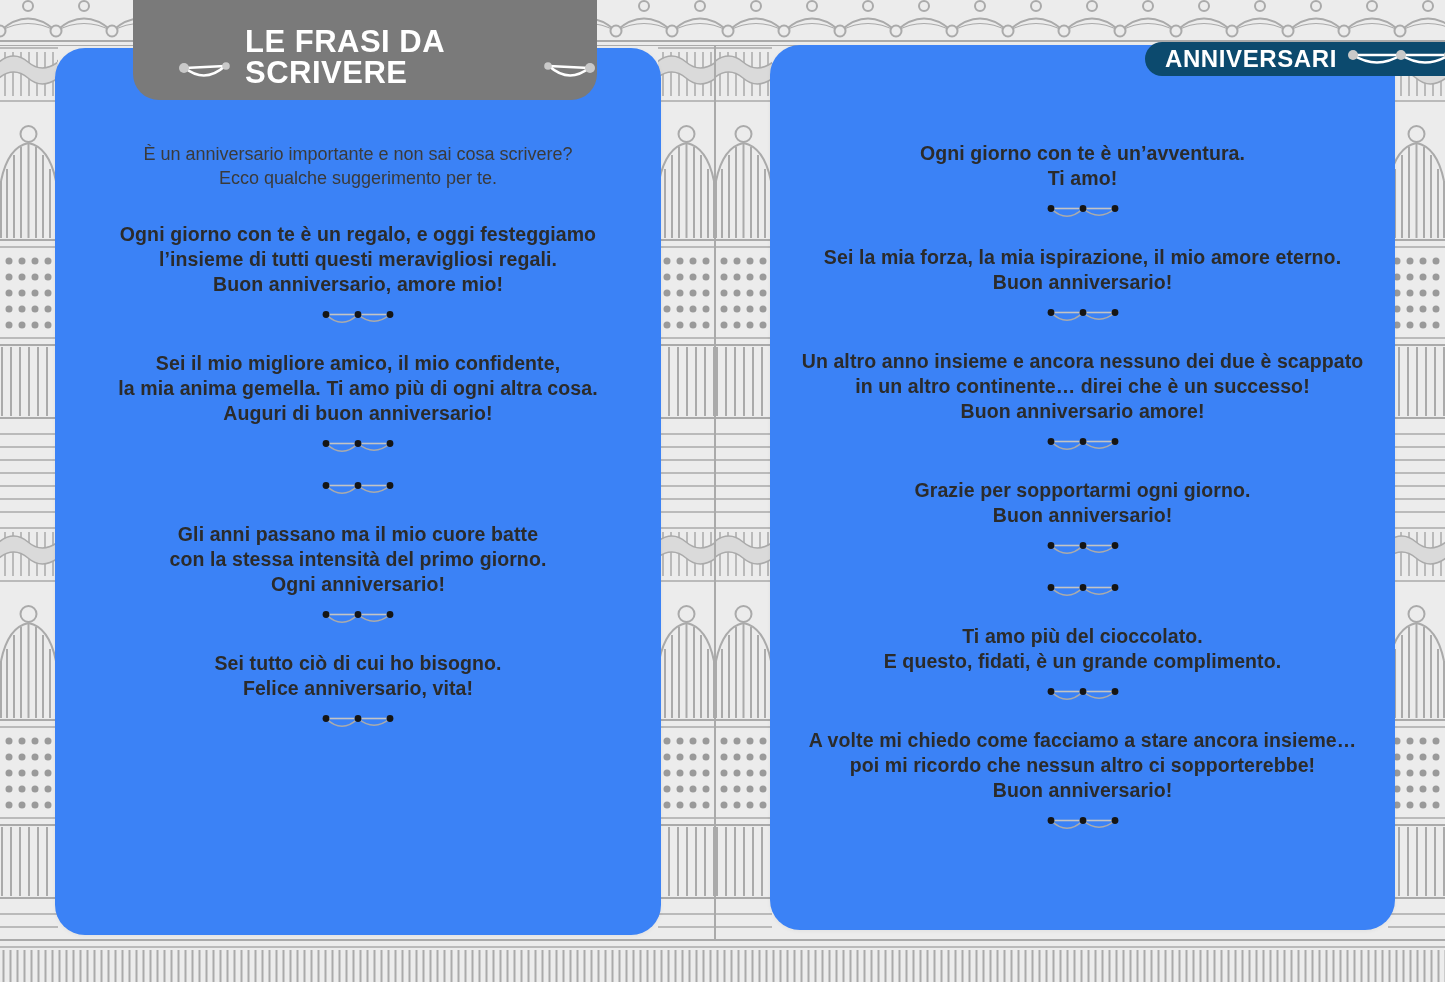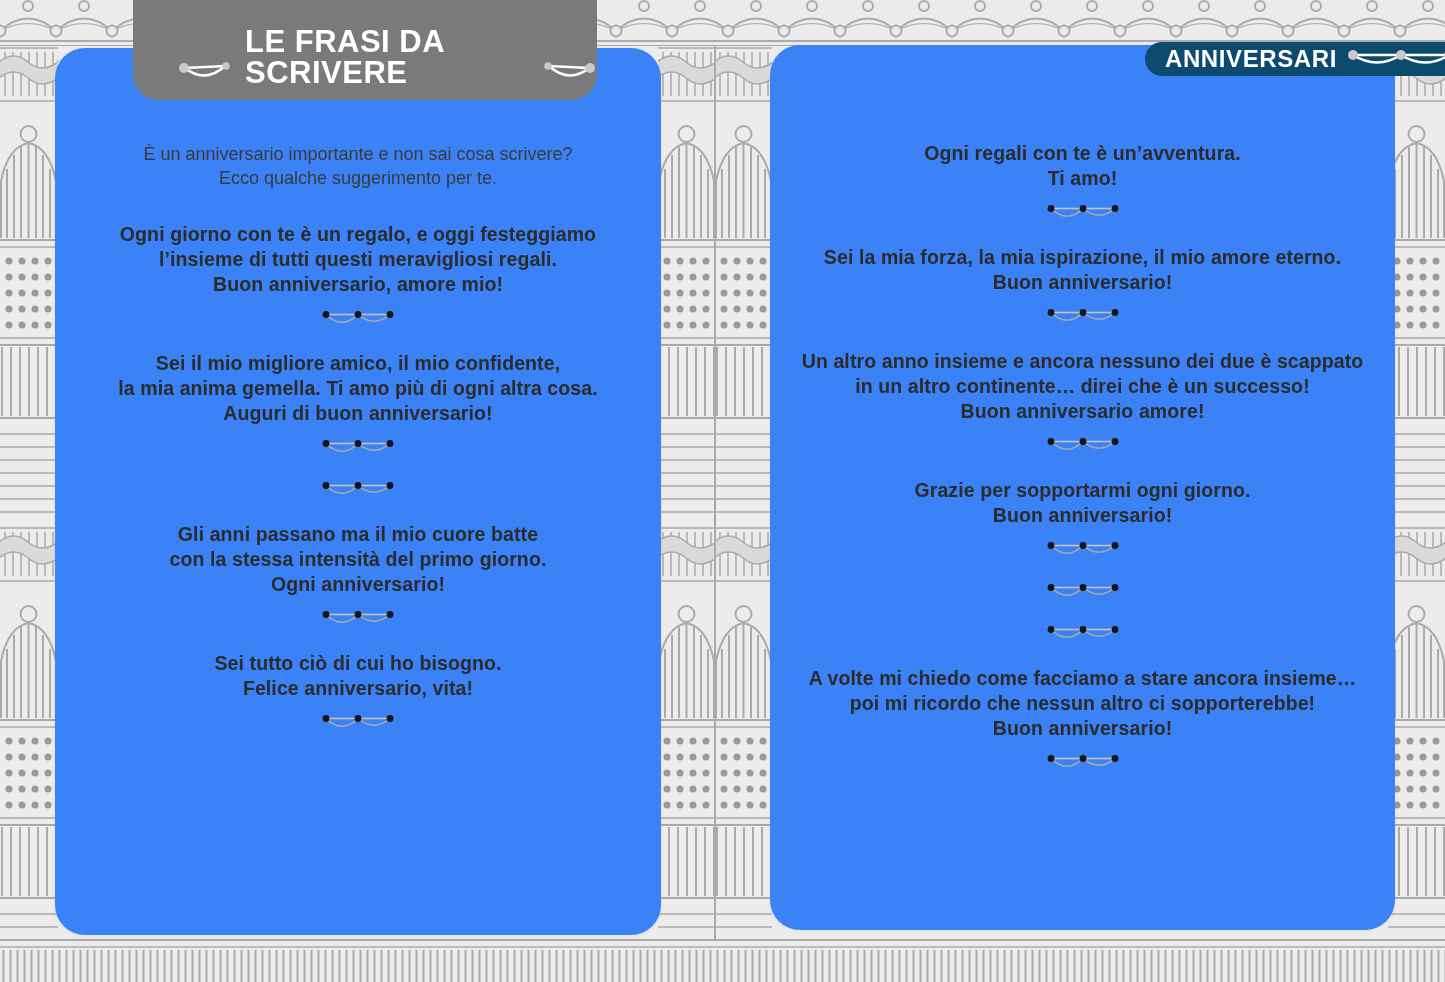--- a/index.html
+++ b/index.html
@@ -222,21 +222,21 @@
       </svg>
     <span class="banner-title">LE FRASI DA SCRIVERE</span>
     <svg class="swag" width="56" height="28" viewBox="0 0 56 28">
       <g transform="translate(56,0) scale(-1,1)">
           <use href="#bannerswag"></use>
         </g>
     </svg>
   </div>
 
   <div class="page page-right">
-    <div class="phrase phrase-first">Ogni regali con te è un’avventura.
+    <div class="phrase phrase-first">Ogni giorno con te è un’avventura.
 Ti amo!</div>
     <div class="divider">
       <svg width="74" height="22" viewBox="0 0 74 22">
           <use href="#swagdiv"></use>
         </svg>
     </div>
     <div class="phrase">Sei la mia forza, la mia ispirazione, il mio amore eterno.
 Buon anniversario!</div>
     <div class="divider">
       <svg width="74" height="22" viewBox="0 0 74 22">
@@ -256,20 +256,22 @@
     <div class="divider">
       <svg width="74" height="22" viewBox="0 0 74 22">
           <use href="#swagdiv"></use>
         </svg>
     </div>
     <div class="divider">
       <svg width="74" height="22" viewBox="0 0 74 22">
           <use href="#swagdiv"></use>
         </svg>
     </div>
+    <div class="phrase">Ti amo più del cioccolato.
+E questo, fidati, è un grande complimento.</div>
     <div class="divider">
       <svg width="74" height="22" viewBox="0 0 74 22">
           <use href="#swagdiv"></use>
         </svg>
     </div>
     <div class="phrase">A volte mi chiedo come facciamo a stare ancora insieme…
 poi mi ricordo che nessun altro ci sopporterebbe!
 Buon anniversario!</div>
     <div class="divider">
       <svg width="74" height="22" viewBox="0 0 74 22">

